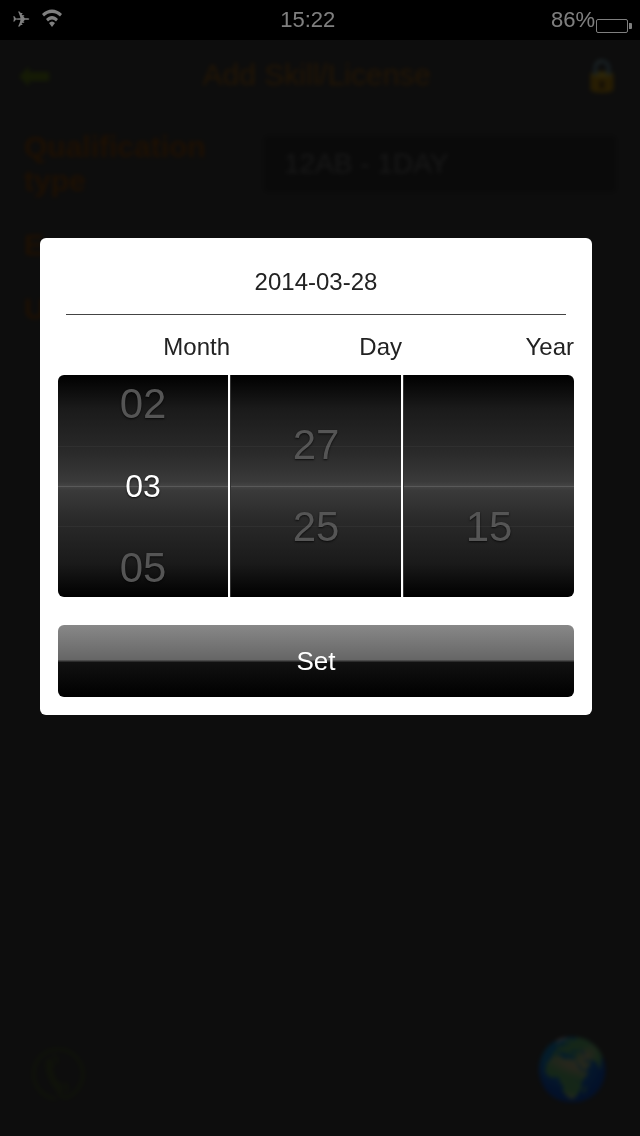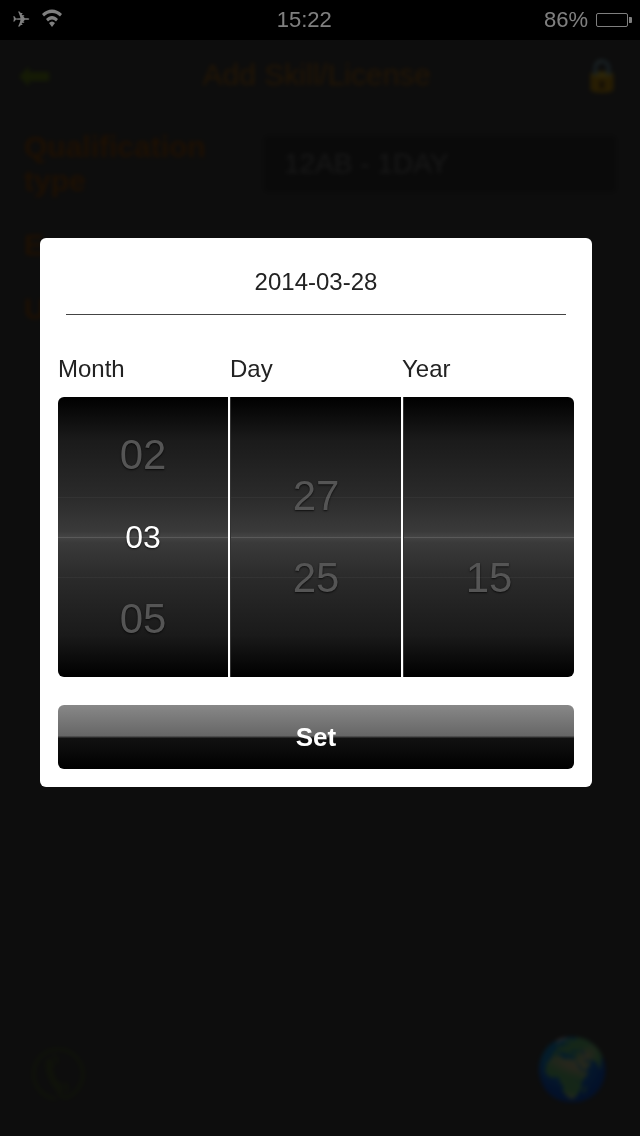--- a/index.html
+++ b/index.html
@@ -16,21 +16,21 @@
       background: #000;
       display: flex;
       align-items: center;
       justify-content: space-between;
       padding: 0 12px;
       color: #fff;
       font-size: 22px;
       font-weight: 500;
     }
     .status-left { display: flex; align-items: center; gap: 10px; }
-    .status-right { display: flex; align-items: center; gap: 8px; }
+    .status-right { display: flex; align-items: flex-end; gap: 1px; }
     .battery-icon {
       width: 32px; height: 14px;
       border: 1.5px solid #fff; border-radius: 2px;
       position: relative;
     }
     .battery-icon::after {
       content: ''; position: absolute; right: -5px; top: 3px;
       width: 3px; height: 6px; background: #fff; border-radius: 0 1px 1px 0;
     }
     .battery-fill { background: #fff; height: 100%; width: 86%; }
@@ -72,23 +72,23 @@
     .date-title {
       text-align: center; font-size: 24px; color: #222;
       padding: 12px 0 18px;
       border-bottom: 1px solid #444;
       margin: 0 8px 18px;
     }
     .picker-labels {
       display: flex; justify-content: space-around;
       font-size: 24px; color: #222; margin-bottom: 14px;
     }
-    .picker-labels span { flex: 1; text-align: left; margin-top: 22px; }
+    .picker-labels span { flex: 1; text-align: right; }
     .wheels {
-      display: flex; gap: 2px; height: 280px;
+      display: flex; gap: 2px; height: 222px;
       border-radius: 6px; overflow: hidden;
     }
     .wheel {
       flex: 1;
       background: linear-gradient(to bottom,
         #000 0%, #1a1a1a 15%, #2a2a2a 35%,
         #3a3a3a 48%, #444 50%, #3a3a3a 52%,
         #2a2a2a 65%, #1a1a1a 85%, #000 100%);
       position: relative;
       display: flex; flex-direction: column;
@@ -108,22 +108,22 @@
     }
     .wheel-val.dim { color: #555; font-size: 42px; }
     .wheel-val.dim.far { color: #333; }
     .picker-buttons {
       display: flex; gap: 12px; margin-top: 28px;
     }
     .picker-btn {
       flex: 1;
       background: linear-gradient(to bottom, #888 0%, #666 48%, #111 52%, #000 100%);
       border: none; border-radius: 6px;
-      color: #fff; font-size: 26px; font-weight: 700;
-      height: 64px; cursor: pointer;
+      color: #fff; font-size: 26px; font-weight: 400;
+      height: 72px; cursor: pointer;
     }
   </style>
 </head>
 <body>
 
 <div class="status-bar">
   <div class="status-left">
     <span>✈︎</span>
     <span>
       <svg width="24" height="18" viewBox="0 0 24 18">

